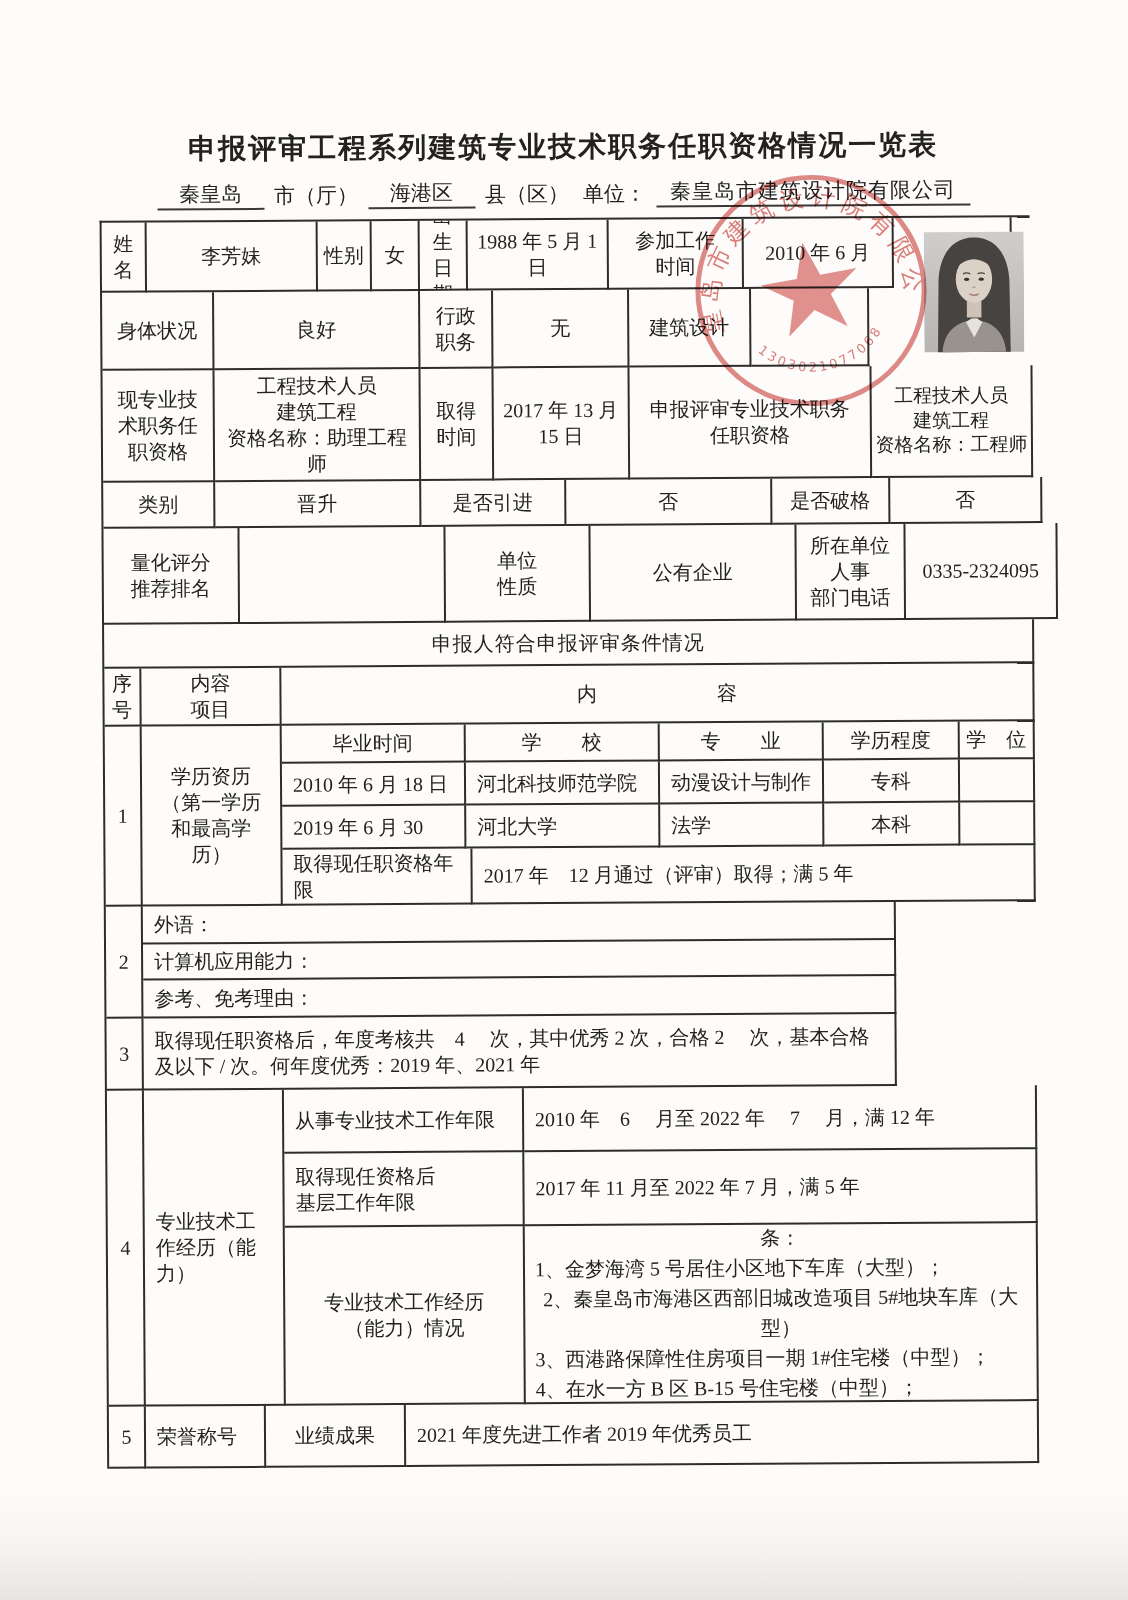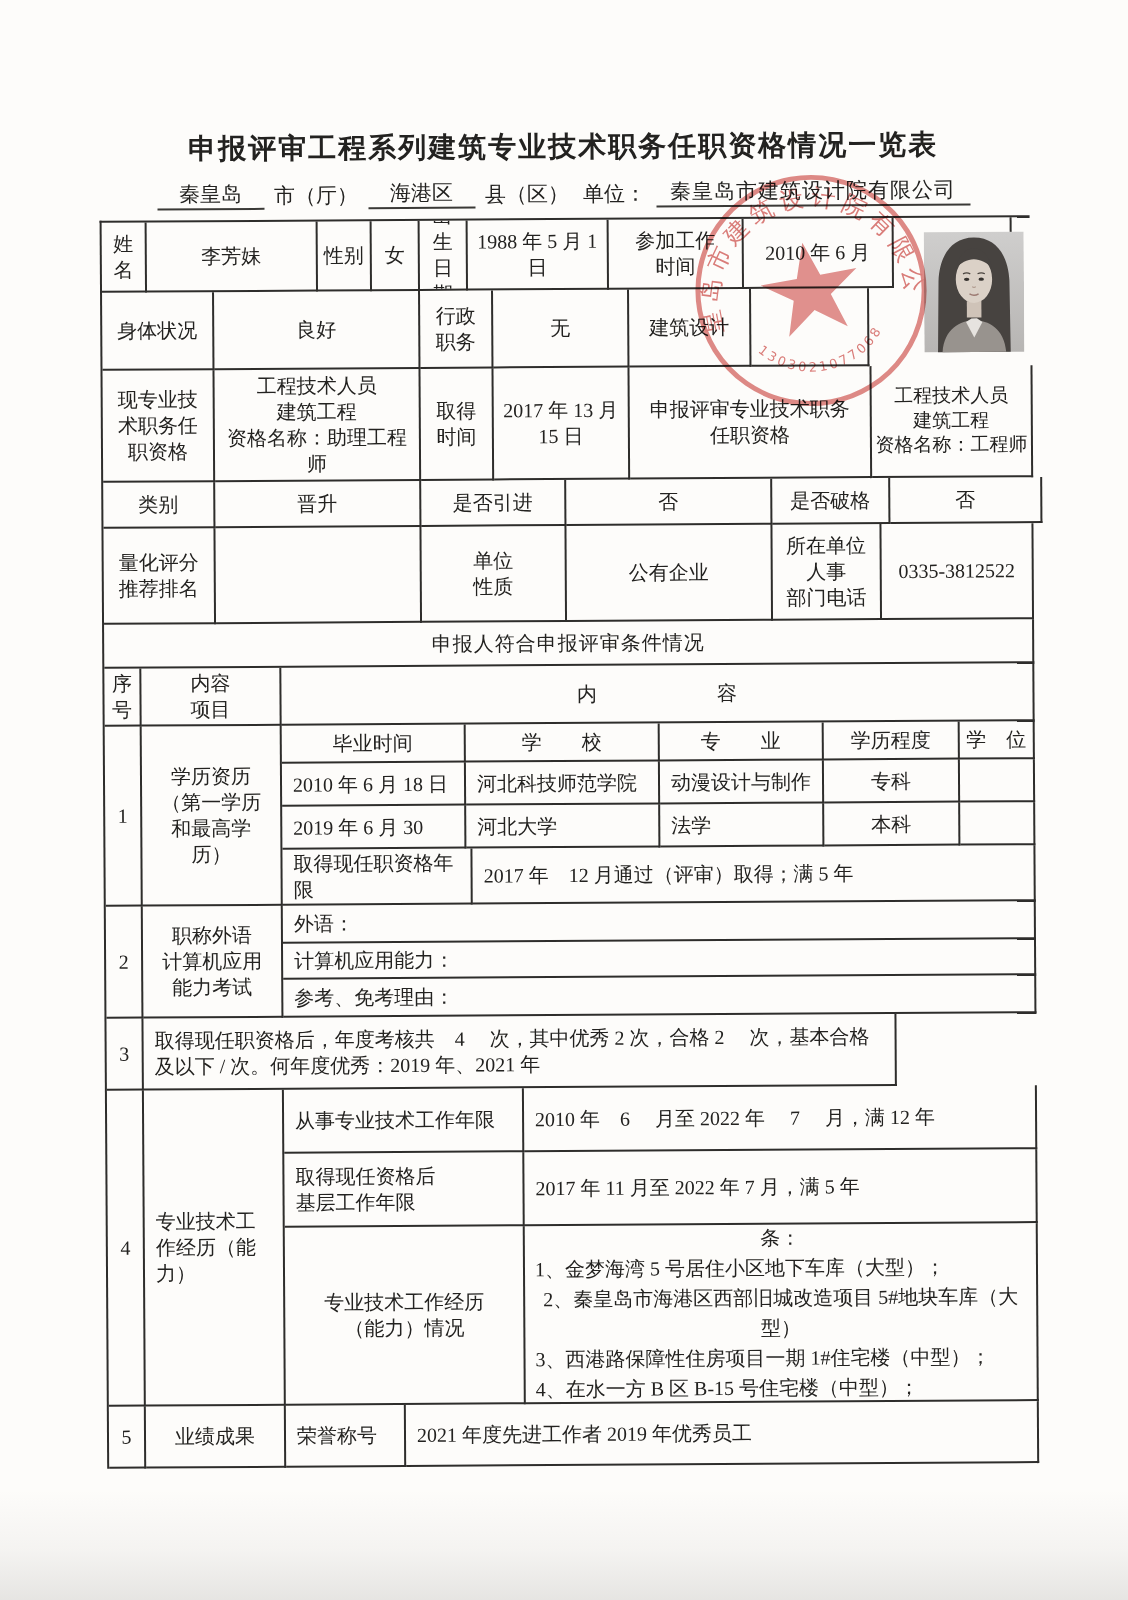--- a/index.html
+++ b/index.html
@@ -140,30 +140,30 @@
     <div class="b" style="height:46px">
       <div class="c" style="width:112px">类别</div>
       <div class="c" style="width:206px">晋升</div>
       <div class="c" style="width:145px">是否引进</div>
       <div class="c" style="width:206px">否</div>
       <div class="c" style="width:118px">是否破格</div>
       <div class="c" style="width:152px">否</div>
     </div>
 
     <div class="b" style="height:96px">
-      <div class="c" style="width:112px">量化评分
+      <div class="c" style="width:136px">量化评分
 推荐排名</div>
       <div class="c" style="width:206px"></div>
       <div class="c" style="width:145px">单位
 性质</div>
       <div class="c" style="width:206px">公有企业</div>
       <div class="c" style="width:109px">所在单位
 人事
 部门电话</div>
-      <div class="c" style="width:152px">0335-3812522</div>
+      <div class="c" style="width:152px">0335-2324095</div>
     </div>
 
     <div class="b" style="height:44px">
       <div class="c sp" style="width:930px">申报人符合申报评审条件情况</div>
     </div>
 
     <div class="b" style="height:58px">
       <div class="c" style="width:37px">序号</div>
       <div class="c" style="width:140px">内容
 项目</div>
@@ -200,23 +200,20 @@
         </div>
         <div class="b" style="height:56px">
           <div class="c l" style="width:190px">取得现任职资格年限</div>
           <div class="c l" style="width:563px">2017 年　12 月通过（评审）取得；满 5 年</div>
         </div>
       </div>
     </div>
 
     <div class="b">
       <div class="c" style="width:37px;height:112px">2</div>
-      <div class="c" style="width:140px;height:112px">职称外语
-计算机应用
-能力考试</div>
       <div class="stack" style="width:753px">
         <div class="b" style="height:38px">
           <div class="c l" style="width:753px">外语：</div>
         </div>
         <div class="b" style="height:36px">
           <div class="c l" style="width:753px">计算机应用能力：</div>
         </div>
         <div class="b" style="height:38px">
           <div class="c l" style="width:753px">参考、免考理由：</div>
         </div>
@@ -251,22 +248,22 @@
             <div>3、西港路保障性住房项目一期 1#住宅楼（中型）；</div>
             <div>4、在水一方 B 区 B-15 号住宅楼（中型）；</div>
             <div>5、海岸葡萄庄园二期 地下车库（中型）；</div>
           </div>
         </div>
       </div>
     </div>
 
     <div class="b">
       <div class="c" style="width:37px;height:62px">5</div>
+      <div class="c l" style="width:120px;height:62px">荣誉称号</div>
       <div class="c" style="width:140px;height:62px">业绩成果</div>
-      <div class="c l" style="width:120px;height:62px">荣誉称号</div>
       <div class="c l" style="width:633px;height:62px">2021 年度先进工作者 2019 年优秀员工</div>
     </div>
 
     <div class="photo">
       <svg viewBox="0 0 110 132" xmlns="http://www.w3.org/2000/svg">
         <defs>
           <linearGradient id="pbg" x1="0" y1="0" x2="0" y2="1">
             <stop offset="0" stop-color="#cfcecd"></stop>
                 <stop offset="1" stop-color="#b7b5b3"></stop>
           </linearGradient>

